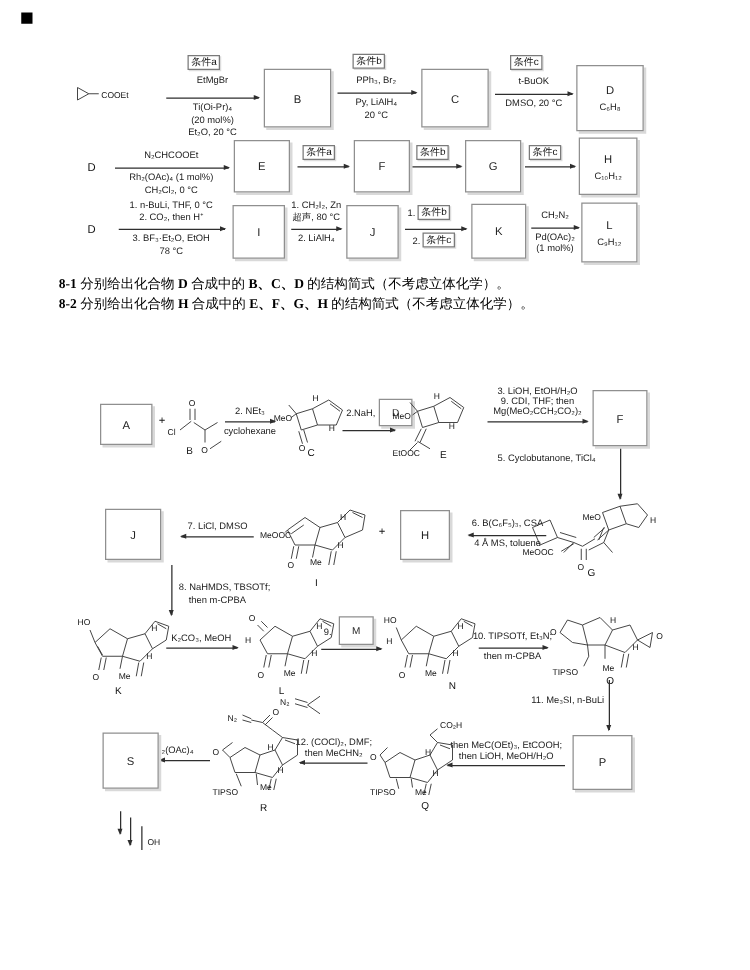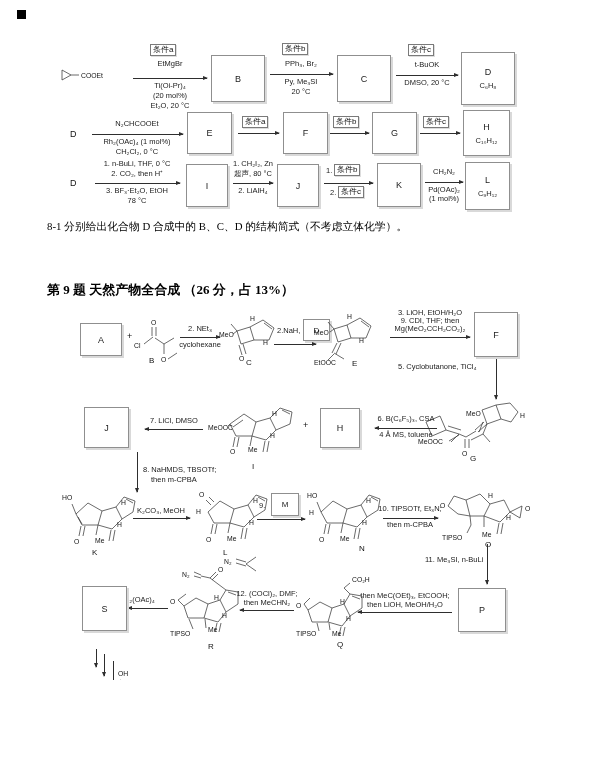--- a/index.html
+++ b/index.html
@@ -23,21 +23,21 @@
    border-left:5px solid #2e2e2e;border-top:2.5px solid transparent;border-bottom:2.5px solid transparent}
 .ha.left:after{display:none}
 .ha.left:before{content:"";position:absolute;left:-1px;top:-3px;
    border-right:5px solid #2e2e2e;border-top:2.5px solid transparent;border-bottom:2.5px solid transparent}
 .va{position:absolute;border-left:1px solid #2e2e2e;width:0}
 .va:after{content:"";position:absolute;left:-3px;bottom:-1px;
    border-top:5px solid #2e2e2e;border-left:2.5px solid transparent;border-right:2.5px solid transparent}
 .va.bold{border-left-width:1.5px}
 .q{position:absolute;left:47px;font-family:"Liberation Serif","DejaVu Serif",serif;
    font-size:10.8px;color:#000;white-space:nowrap}
-.q b{font-weight:normal}
+.q b{font-weight:bold}
 .qt{position:absolute;left:47px;font-family:"Liberation Serif","DejaVu Serif",serif;
     font-size:13px;font-weight:bold;color:#000;white-space:nowrap}
 .marker{position:absolute;background:#000}
 .pbox{position:absolute;border:1px solid #999;background:#fff}
 svg{position:absolute;overflow:visible}
 svg text{font-size:6.8px;fill:#111;font-family:"Liberation Sans",sans-serif}
 svg .st{stroke:#3a3a3a;stroke-width:.75;fill:none}
 </style>
 </head>
 <body>
@@ -55,21 +55,21 @@
   <div class="ha" style="left:133px;top:78px;width:74px"></div>
   <span class="t tc" style="left:170px;top:82px">Ti(Oi-Pr)₄</span>
   <span class="t tc" style="left:170px;top:92px">(20 mol%)</span>
   <span class="t tc" style="left:170px;top:102px">Et₂O, 20 °C</span>
   <div class="cbox" style="left:211px;top:55px;width:54px;height:47px">
       <span class="bl">B</span>
     </div>
   <span class="ctag" style="left:282px;top:43px">条件b</span>
   <span class="t tc" style="left:301px;top:60px">PPh₃, Br₂</span>
   <div class="ha" style="left:270px;top:74px;width:63px"></div>
-  <span class="t tc" style="left:301px;top:78px">Py, Me₃SI</span>
+  <span class="t tc" style="left:301px;top:78px">Py, LiAlH₄</span>
   <span class="t tc" style="left:301px;top:88px">20 °C</span>
   <div class="cbox" style="left:337px;top:55px;width:54px;height:47px">
       <span class="bl">C</span>
     </div>
   <span class="ctag" style="left:408px;top:44px">条件c</span>
   <span class="t tc" style="left:427px;top:61px">t-BuOK</span>
   <div class="ha" style="left:396px;top:75px;width:62px"></div>
   <span class="t tc" style="left:427px;top:79px">DMSO, 20 °C</span>
   <div class="cbox col" style="left:461px;top:52px;width:54px;height:53px">
     <span class="bl">D</span>
@@ -128,21 +128,21 @@
   <span class="t tc" style="left:444px;top:168px">CH₂N₂</span>
   <div class="ha" style="left:425px;top:182px;width:38px"></div>
   <span class="t tc" style="left:444px;top:186px">Pd(OAc)₂</span>
   <span class="t tc" style="left:444px;top:195px">(1 mol%)</span>
   <div class="cbox col" style="left:465px;top:162px;width:45px;height:48px">
     <span class="bl">L</span>
       <span class="fm">C₉H₁₂</span>
   </div>
 
   <div class="q" style="top:220px"><b>8-1</b>&nbsp;<span>分别给出化合物 </span><b>D</b><span> 合成中的 </span><b>B、C、D</b><span> 的结构简式（不考虑立体化学）。</span></div>
-  <div class="qt" style="top:281px">第 9 题 天然产物全合成 （26 分，占 13%）</div>
+  <div class="q" style="top:236px"><b>8-2</b>&nbsp;<span>分别给出化合物 </span><b>H</b><span> 合成中的 </span><b>E、F、G、H</b><span> 的结构简式（不考虑立体化学）。</span></div>
 
   <div class="cbox" style="left:80px;top:323px;width:42px;height:33px">
       <span class="bl">A</span>
     </div>
   <span class="plus" style="left:127px;top:331px">+</span>
   <svg style="left:134px;top:317px" width="50" height="46">
     <text x="0" y="31">Cl</text>
     <path class="st" d="M10,27 L19,20 M18,19 L18,10 M22,19 L22,10 M21,21 L30,27 M30,27 L40,21 M30,27 L30,37 M34,42 L43,36"></path>
     <text x="17" y="8">O</text>
     <text x="27" y="45">O</text>

